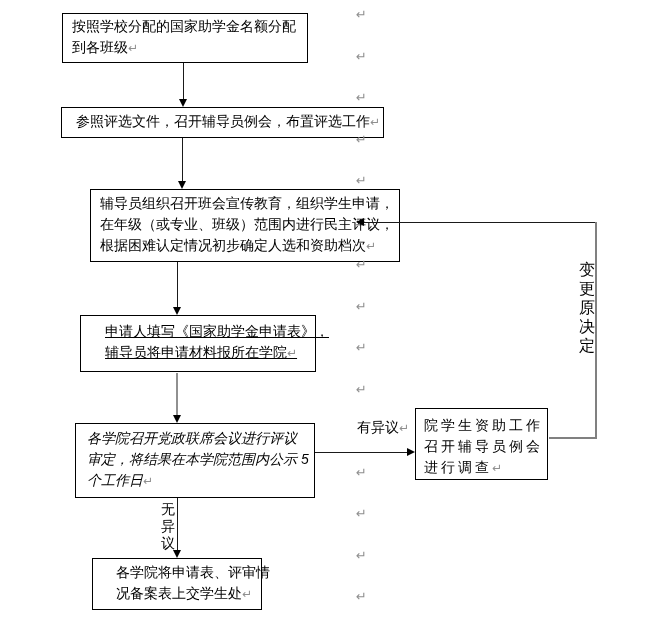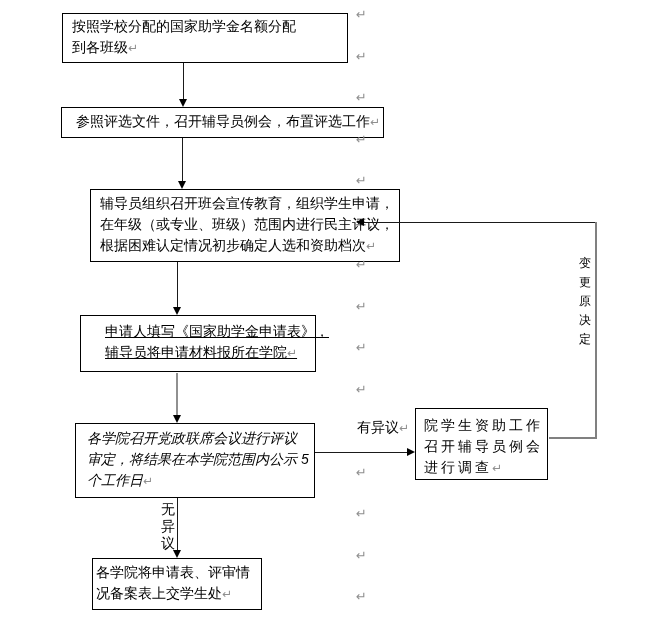--- a/index.html
+++ b/index.html
@@ -5,47 +5,47 @@
   html,body{margin:0;padding:0;background:#fff;}
   #canvas{
     position:relative;width:646px;height:623px;background:#ffffff;overflow:hidden;
     font-family:"Liberation Sans","DejaVu Sans",sans-serif;color:#000;
   }
   
   .box{
     position:absolute;box-sizing:border-box;border:1px solid #000;background:#fff;
     font-size:14px;line-height:21px;white-space:nowrap;
   }
-  #b-allocate{left:62px;top:13px;width:286px;height:50px;padding:2px 0 0 9px;}
+  #b-allocate{left:62px;top:13px;width:246px;height:50px;padding:2px 0 0 9px;}
   #b-meeting{left:45px;top:107px;width:323px;height:31px;padding:3px 0 0 14px;margin-left:16px;}
   #b-class-review{left:45px;top:189px;width:310px;height:73px;padding:3px 0 0 9px;margin-left:45px;}
   #b-apply{left:80px;top:315px;width:236px;height:57px;padding:5px 0 0 24px;text-decoration:underline;}
   #b-college-review{left:75px;top:423px;width:240px;height:75px;padding:4px 0 4px 11px;font-style:italic;}
   #b-investigate{left:415px;top:408px;width:133px;height:72px;padding:6px 0 0 8px;letter-spacing:3px;}
-  #b-submit{left:92px;top:558px;width:170px;height:52px;padding:3px 0 0 3px;}
+  #b-submit{left:92px;top:558px;width:170px;height:52px;padding:3px 0 0 23px;}
   
   .v{position:absolute;width:1px;background:#1a1a1a;}
   .h{position:absolute;height:1px;background:#1a1a1a;}
   #a1{left:183px;top:63px;height:36px;}
   #a2{left:182px;top:138px;height:43px;}
   #a3{left:177px;top:262px;height:45px;}
   #a4{left:176px;top:373px;height:42px;width:2px;background:#909090;}
   #a5{left:177px;top:498px;height:52px;}
   #a6{top:452px;left:315px;width:92px;}
   #fb-top{top:222px;left:364px;width:232px;}
   #fb-vert{position:absolute;left:595px;top:222px;width:2px;height:217px;background:#808080;}
   #fb-bot{position:absolute;left:549px;top:437px;width:48px;height:2px;background:#808080;}
   
   .head-down{position:absolute;width:0;height:0;border-left:4px solid transparent;border-right:4px solid transparent;border-top:8px solid #000;}
   .head-left{position:absolute;width:0;height:0;border-top:4px solid transparent;border-bottom:4px solid transparent;border-right:8px solid #000;}
   .head-right{position:absolute;width:0;height:0;border-top:4px solid transparent;border-bottom:4px solid transparent;border-left:8px solid #000;}
   
   #lbl-objection{position:absolute;left:357px;top:419px;font-size:14px;white-space:nowrap;}
   #lbl-no-objection{position:absolute;left:161px;top:501px;width:15px;font-size:14px;line-height:17px;word-break:break-all;}
-  #lbl-change{position:absolute;left:579px;top:254px;width:15px;font-size:12px;line-height:19px;word-break:break-all;}
+  #lbl-change{position:absolute;left:579px;top:260px;width:15px;font-size:16px;line-height:19px;word-break:break-all;}
   
   .pm{color:#8f8f8f;font-size:12px;letter-spacing:0;}
   .pcol{position:absolute;left:356px;color:#8f8f8f;font-size:13px;line-height:16px;}
 </style>
 </head>
 <body>
 
 <div id="canvas">
 
   <div class="box" id="b-allocate">

